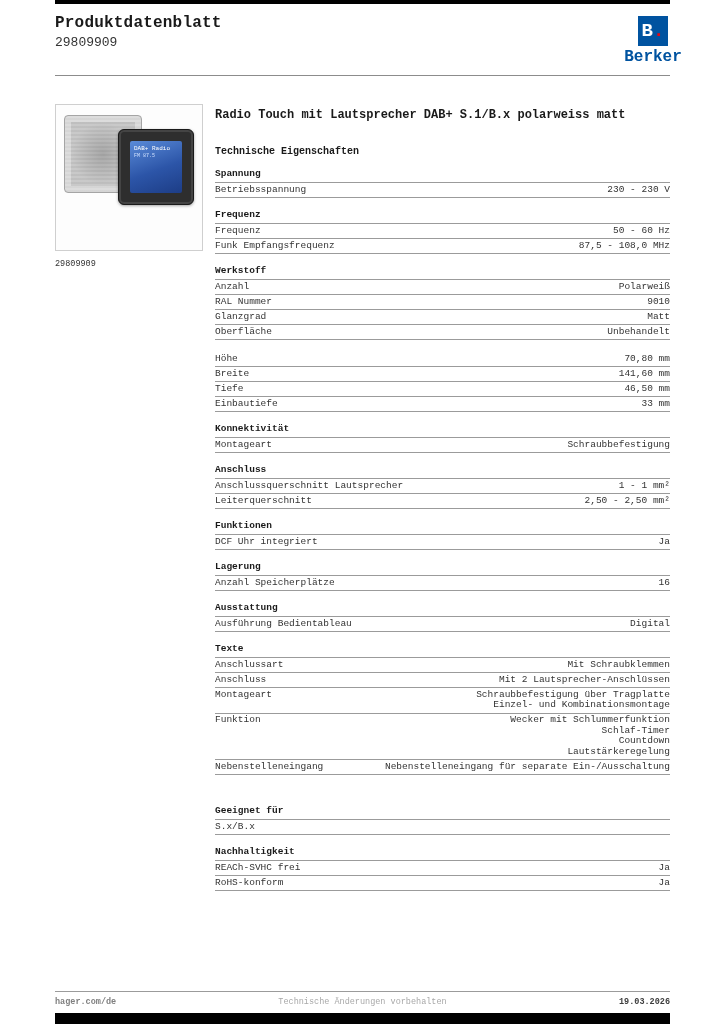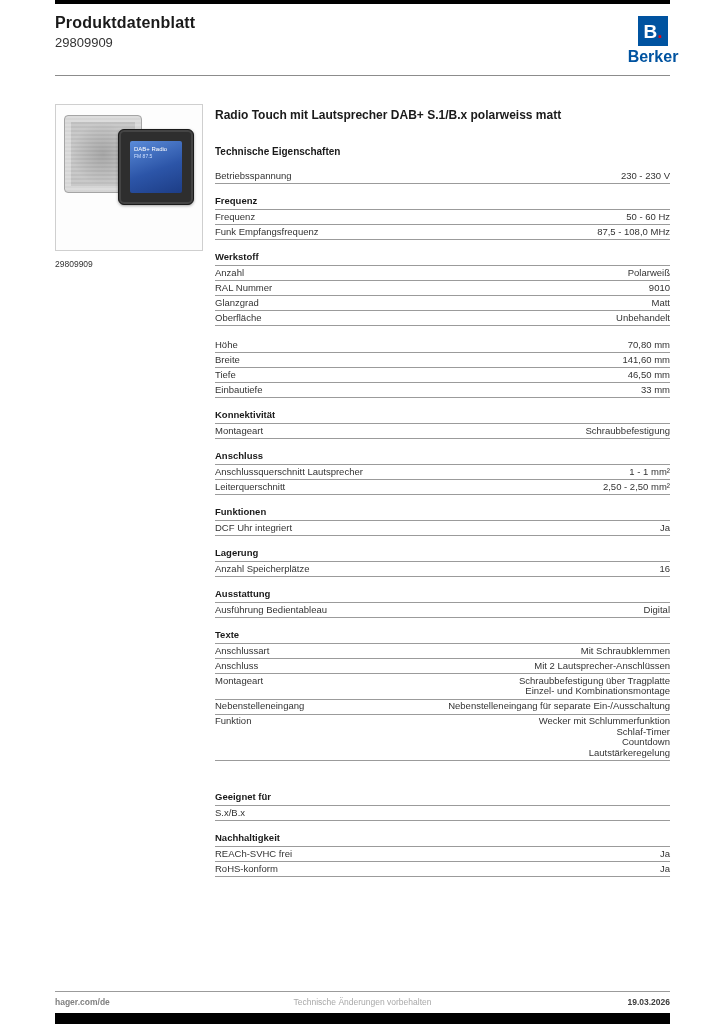--- a/index.html
+++ b/index.html
@@ -1,20 +1,20 @@
 <!DOCTYPE html>
 <html><head>
 <meta charset="utf-8">
 <style>
   html,body{margin:0;padding:0;background:#e8e8e8;}
   .page{
     position:relative;
     width:724px;height:1024px;
     background:#ffffff;
-    font-family:Liberation Sans, sans-serif;
+    font-family:Liberation Mono, monospace;
     color:#333;
     overflow:hidden;
     margin:0 auto;
   }
   .inner{margin:0 54px 0 55px;position:relative;}
   .topbar{height:4px;background:#000;}
   header{display:flex;justify-content:space-between;align-items:flex-start;padding-top:10px;}
   .page-title{font-size:16px;font-weight:bold;color:#1a1a1a;margin:0;letter-spacing:.2px;}
   .prod-number{font-size:13px;color:#333;margin-top:3px;}
   .logo{display:flex;flex-direction:column;align-items:center;width:34px;margin-top:2px;}
@@ -114,20 +114,21 @@
           </div>
         </div>
         <div class="image-caption">29809909</div>
       </aside>
 
       <section class="right-col">
         <div class="product-title">Radio Touch mit Lautsprecher DAB+ S.1/B.x polarweiss matt</div>
         <div class="tech-heading">Technische Eigenschaften</div>
         <div id="sections">
             <div class="spec-section">
+              <div class="spec-heading">Spannung</div>
               <div class="spec-row">
                 <span class="spec-label">Betriebsspannung</span>
                 <span class="spec-value">230 - 230 V</span>
               </div>
             </div>
             <div class="spec-section">
               <div class="spec-heading">Frequenz</div>
               <div class="spec-row">
                 <span class="spec-label">Frequenz</span>
                 <span class="spec-value">50 - 60 Hz</span>
@@ -220,31 +221,31 @@
                 <span class="spec-value">Mit Schraubklemmen</span>
               </div>
               <div class="spec-row">
                 <span class="spec-label">Anschluss</span>
                 <span class="spec-value">Mit 2 Lautsprecher-Anschlüssen</span>
               </div>
               <div class="spec-row">
                 <span class="spec-label">Montageart</span>
                 <span class="spec-value">Schraubbefestigung über Tragplatte
 Einzel- und Kombinationsmontage</span>
-              </div>
-              <div class="spec-row">
-                <span class="spec-label">Nebenstelleneingang</span>
-                <span class="spec-value">Nebenstelleneingang für separate Ein-/Ausschaltung</span>
               </div>
               <div class="spec-row">
                 <span class="spec-label">Funktion</span>
                 <span class="spec-value">Wecker mit Schlummerfunktion
 Schlaf-Timer
 Countdown
 Lautstärkeregelung</span>
+              </div>
+              <div class="spec-row">
+                <span class="spec-label">Nebenstelleneingang</span>
+                <span class="spec-value">Nebenstelleneingang für separate Ein-/Ausschaltung</span>
               </div>
             </div>
             <div class="spec-section">
               <div class="spec-heading">Geeignet für</div>
               <div class="spec-row">
                 <span class="spec-label">S.x/B.x</span>
                 <span class="spec-value"></span>
               </div>
             </div>
             <div class="spec-section">

